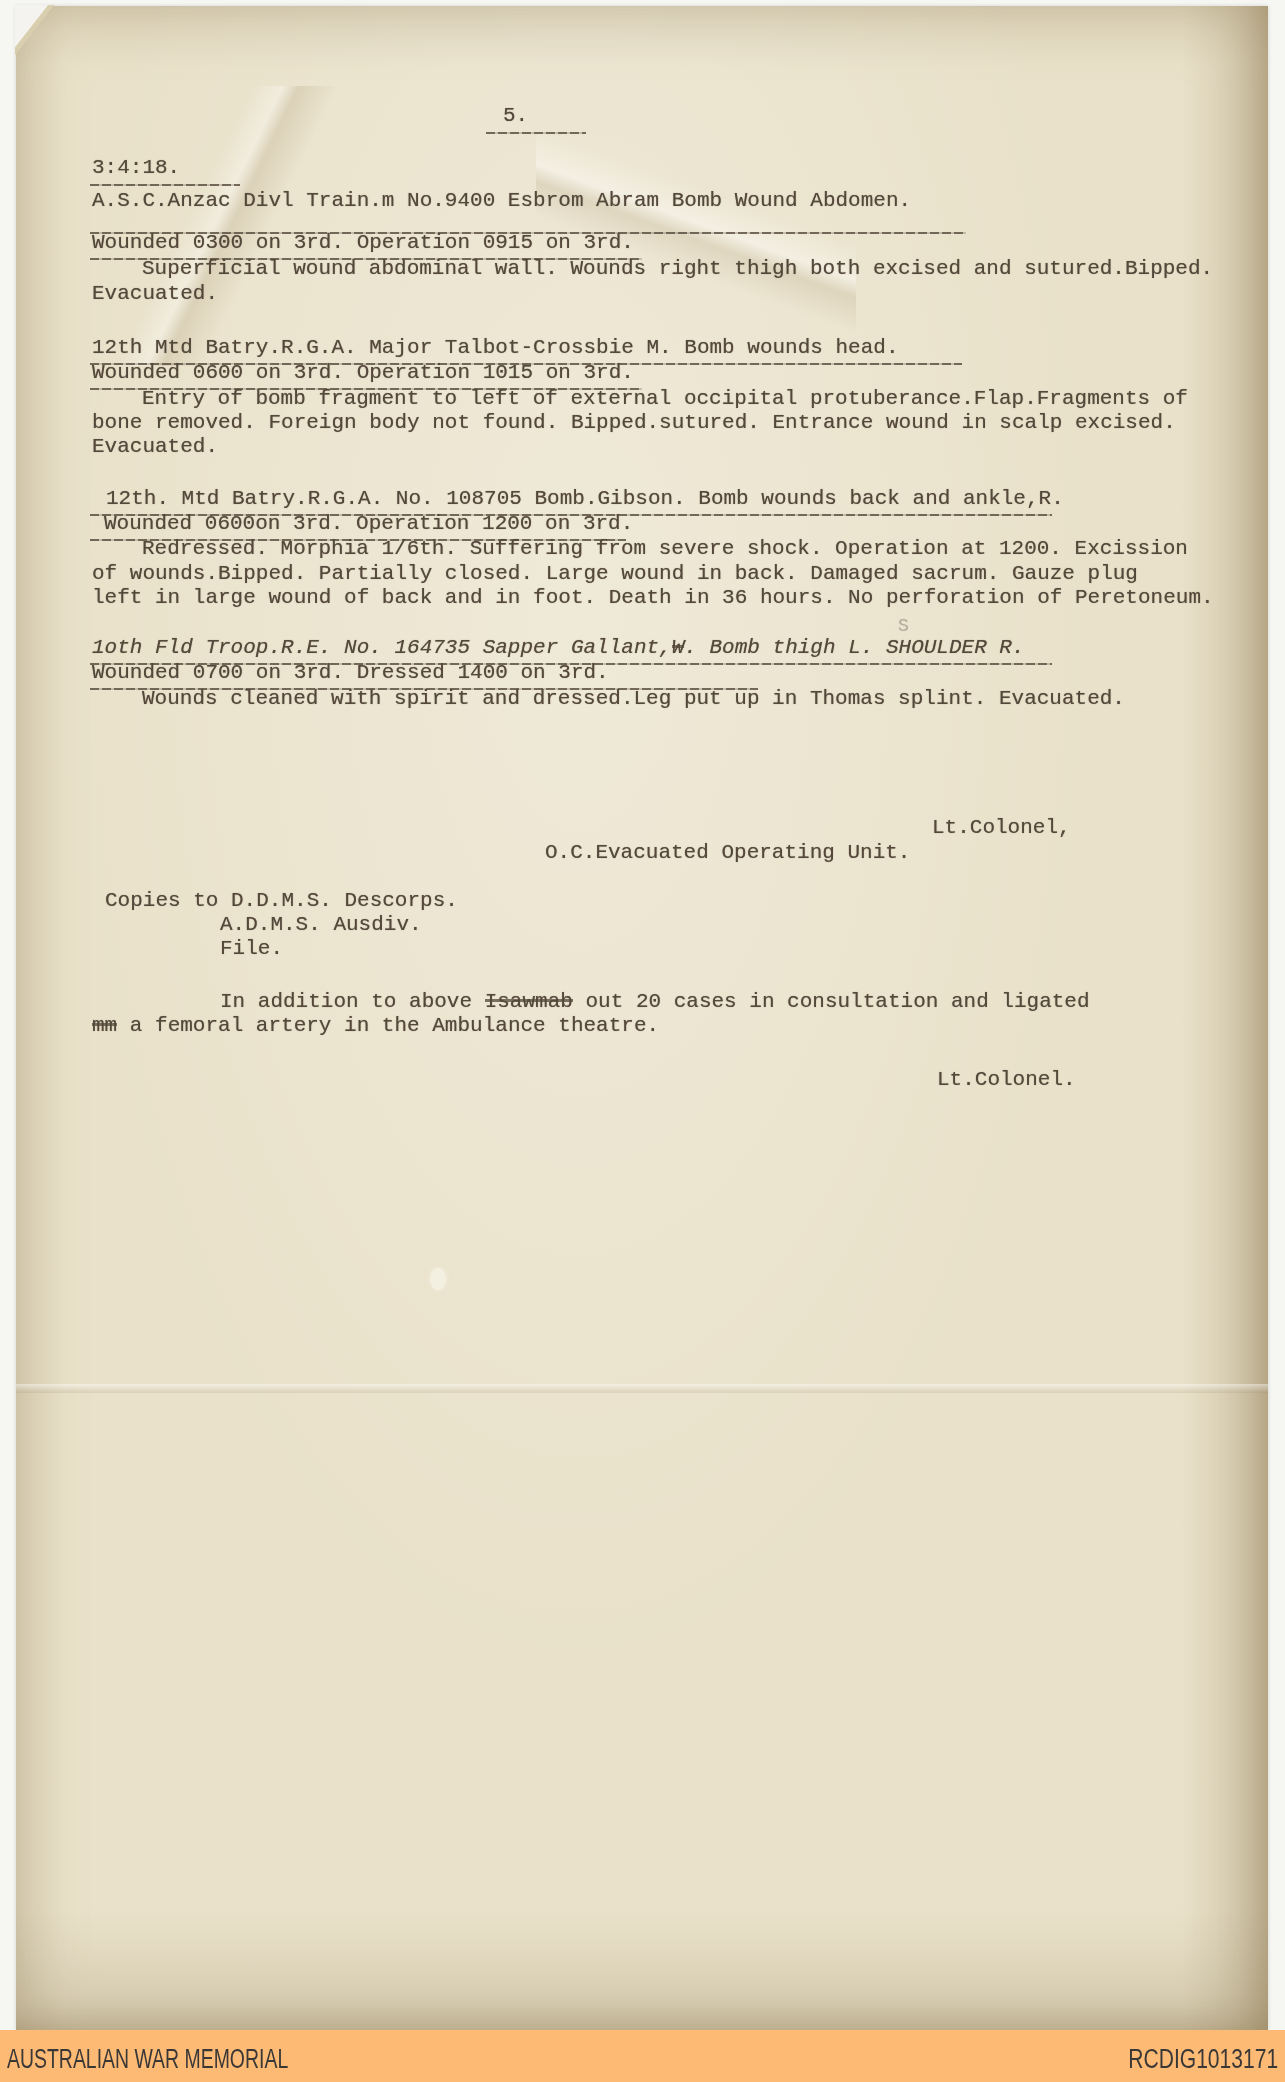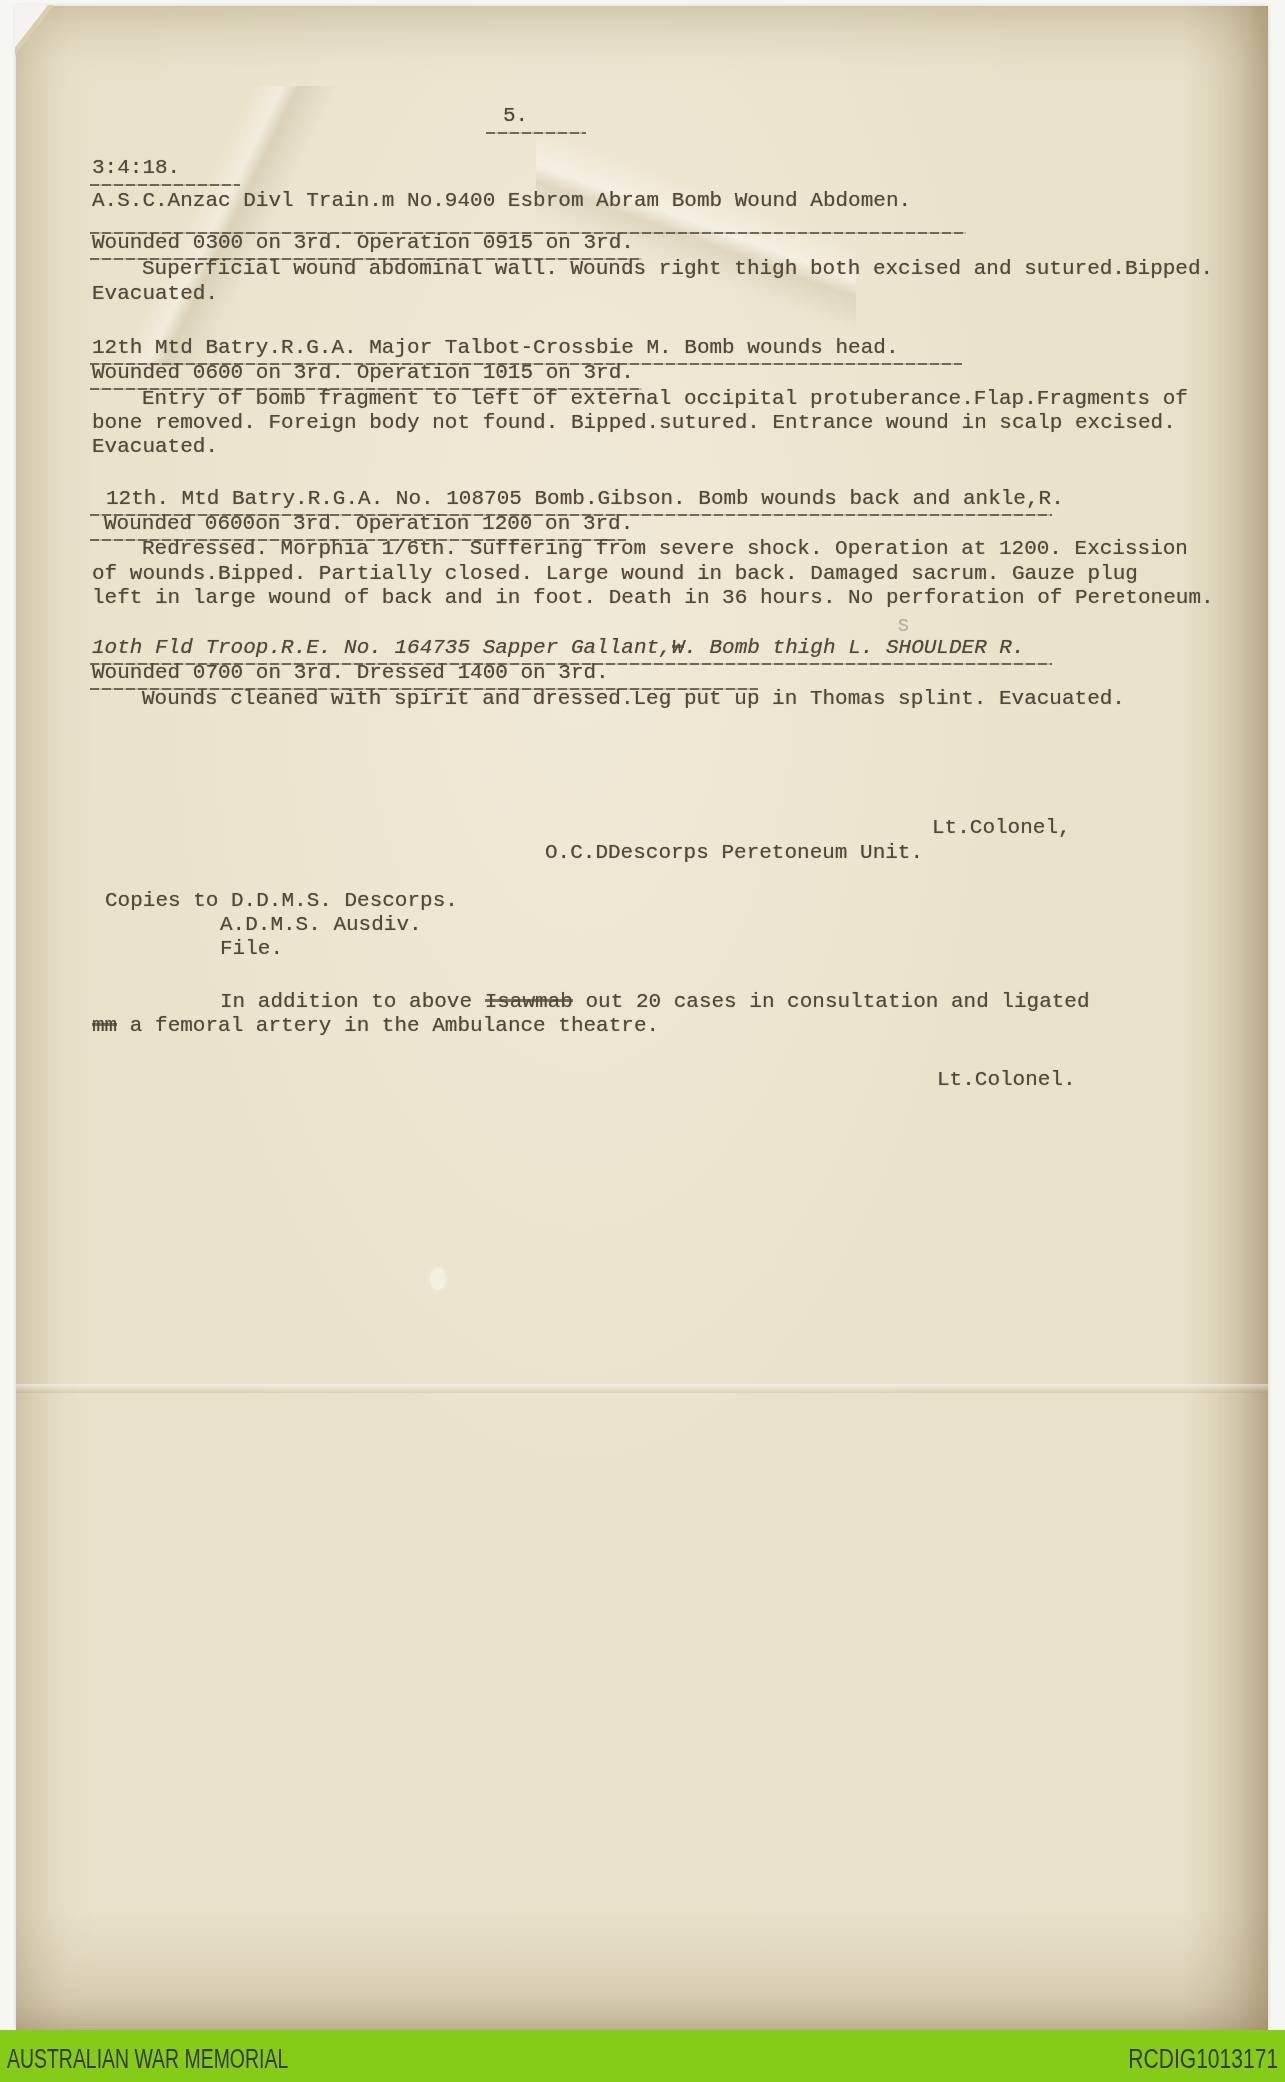--- a/index.html
+++ b/index.html
@@ -28,21 +28,21 @@
   
   .tline{position:absolute;font-size:21px;line-height:24px;white-space:pre;color:#54483a;
     text-shadow:0 0 1px rgba(84,72,58,.6);letter-spacing:0;}
   .faint{opacity:.35;}
   .indent{}
   .rule{position:absolute;height:2px;
     background:repeating-linear-gradient(90deg,rgba(84,72,58,.8) 0 9px,rgba(84,72,58,.25) 9px 12px);}
   .struck{position:relative;}
   .struck::after{content:"";position:absolute;left:0;right:0;top:9px;height:3px;background:rgba(84,72,58,.75);}
   
-  #footer-bar{position:absolute;left:0;top:2030px;width:1285px;height:52px;background:#84cc16;}
+  #footer-bar{position:absolute;left:0;top:2030px;width:1285px;height:52px;background:#fdba74;}
   .footer-text{position:absolute;top:14px;font-family:"Liberation Sans",sans-serif;font-size:27px;
     color:#3a3836;font-stretch:condensed;}
   #archive-name{left:7px;transform:scaleX(.72);transform-origin:left center;}
   #reference-id{right:7px;transform:scaleX(.78);transform-origin:right center;}
 </style>
 </head>
 <body>
 
 <div id="stage">
 
@@ -85,21 +85,21 @@
 
   <div class="tline faint" style="left:898px;top:614px;font-size:18px;">S</div>
 
   <div class="tline" style="left:92px;top:636px;font-style:italic;"><span>1oth Fld Troop.R.E. No. 164735 Sapper Gallant,</span><span class="struck">W</span><span>. Bomb thigh L. SHOULDER R.</span></div>
   <div class="rule" style="left:90px;top:663px;width:962px;"></div>
   <div class="tline" style="left:92px;top:661px;">Wounded 0700 on 3rd. Dressed 1400 on 3rd.</div>
   <div class="rule" style="left:90px;top:688px;width:668px;"></div>
   <div class="tline indent" style="left:142px;top:687px;">Wounds cleaned with spirit and dressed.Leg put up in Thomas splint. Evacuated.</div>
 
   <div class="tline" style="left:932px;top:816px;">Lt.Colonel,</div>
-  <div class="tline" style="left:545px;top:841px;">O.C.DDescorps Peretoneum Unit.</div>
+  <div class="tline" style="left:545px;top:841px;">O.C.Evacuated Operating Unit.</div>
 
   <div class="tline" style="left:105px;top:889px;">Copies to D.D.M.S. Descorps.</div>
   <div class="tline" style="left:220px;top:913px;">A.D.M.S. Ausdiv.</div>
   <div class="tline" style="left:220px;top:937px;">File.</div>
 
   <div class="tline" style="left:220px;top:990px;"><span>In addition to above </span><span class="struck">Isawmab</span><span> out 20 cases in consultation and ligated</span></div>
   <div class="tline" style="left:92px;top:1014px;"><span class="struck">mm</span><span> a femoral artery in the Ambulance theatre.</span></div>
 
   <div class="tline" style="left:937px;top:1068px;">Lt.Colonel.</div>
 

